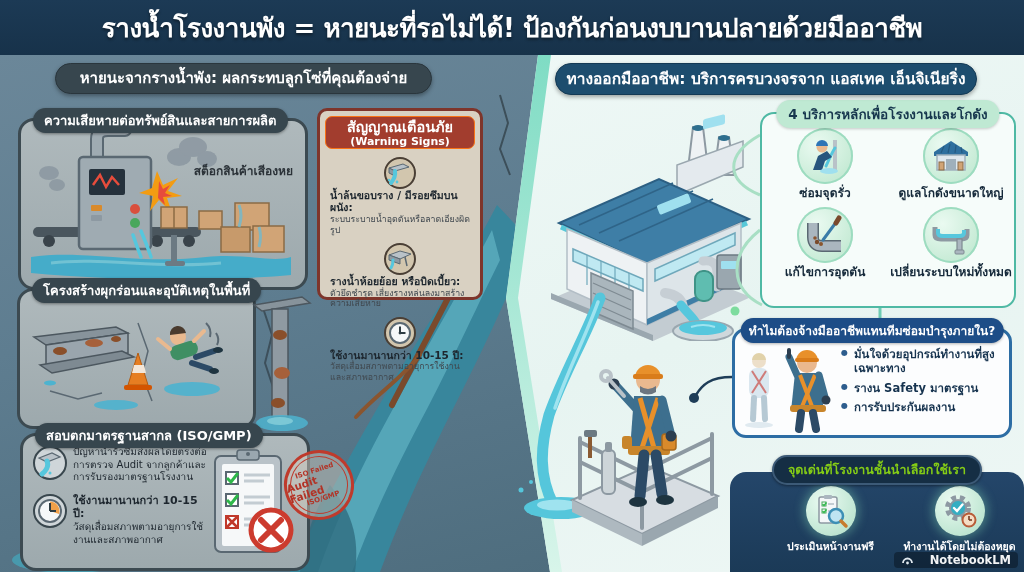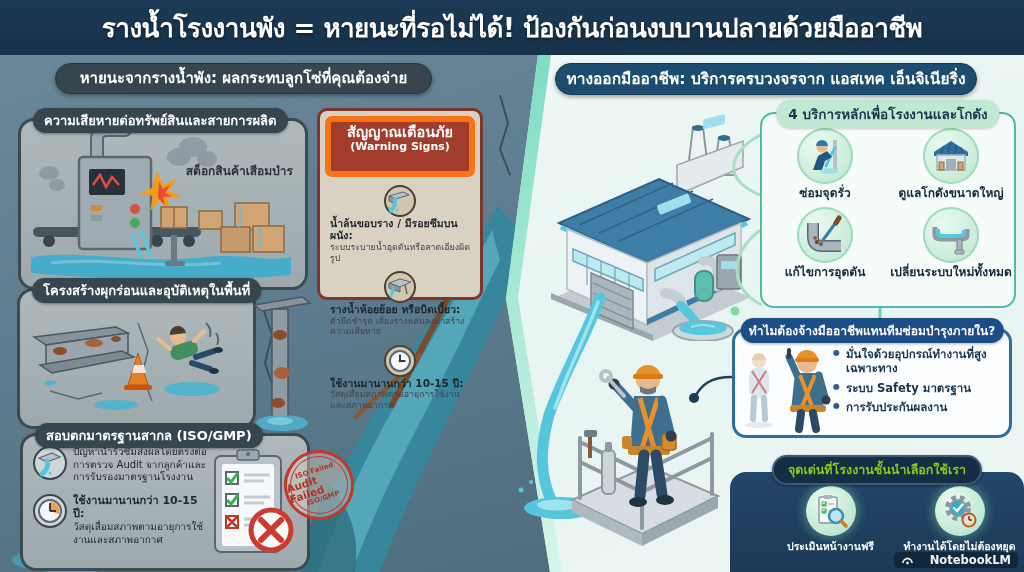--- a/index.html
+++ b/index.html
@@ -32,22 +32,22 @@
   
   .card{background:linear-gradient(180deg,#afb9bc,#9da9ad);border:3px solid #3c4a51;border-radius:16px;}
   .card-title{position:absolute;top:-13px;left:12px;background:#37464e;color:#fff;font-size:13px;
               font-weight:bold;padding:2px 11px;border-radius:16px;white-space:nowrap;
               box-shadow:0 1px 3px rgba(0,0,0,.4);}
   .stock-label{position:absolute;right:12px;top:40px;font-size:12px;font-weight:bold;color:#2b3238;}
 
   
   .warning-box{left:317px;top:53px;width:166px;height:192px;background:#d9d1c2;border:3px solid #7e352b;
                border-radius:10px;z-index:5;box-sizing:border-box;padding:5px 5px 0 5px;}
-  .warning-head{background:#a23d2e;border-radius:7px;color:#fff;text-align:center;padding:2px 0 18px 0;
-                border:6px solid #f97316;}
+  .warning-head{background:#a23d2e;border-radius:7px;color:#fff;text-align:center;padding:2px 0 0 0;
+                border:1px solid #f97316;}
   .warning-head .t1{font-size:14.5px;font-weight:bold;line-height:1.15;}
   .warning-head .t2{font-size:11px;font-weight:bold;line-height:1.1;}
   .w-item{display:flex;align-items:center;margin-top:8px;flex-direction:column;}
   .w-ic{flex:0 0 32px;width:32px;height:32px;border-radius:50%;background:#d2c6ae;border:2px solid #4a3f35;
         box-sizing:border-box;display:flex;align-items:center;justify-content:center;}
   .w-tx{margin-left:5px;}
   .w-bold{font-size:10.5px;font-weight:bold;color:#1d262e;line-height:1.2;}
   .w-det{font-size:8.8px;color:#40484f;line-height:1.2;}
 
   
@@ -77,21 +77,21 @@
   .svc-circle{width:56px;height:56px;border-radius:50%;margin:0 auto;
               background:radial-gradient(circle at 35% 30%,#eafaf1,#b9e5cb);
               box-shadow:0 0 0 2px #9ddcc0 inset;display:flex;align-items:center;justify-content:center;}
   .svc-label{font-size:12px;font-weight:bold;color:#15293a;margin-top:3px;line-height:1.15;}
 
   .why-box{left:732px;top:328px;width:280px;height:110px;background:#fcfdfe;border:3px solid #2d6da4;
            border-radius:14px;z-index:5;box-sizing:border-box;}
   .why-title{position:absolute;top:-13px;left:50%;transform:translateX(-50%);background:#1d4d87;color:#fff;
              font-size:12px;font-weight:bold;padding:3px 8px;border-radius:14px;white-space:nowrap;
              box-shadow:0 1px 3px rgba(0,0,0,.3);}
-  .why-body{display:flex;padding:14px 6px 0 6px;}
+  .why-body{display:flex;padding:14px 6px 0 6px;gap:8px;}
   .why-fig{flex:0 0 92px;}
   .why-bullets{list-style:none;margin:2px 0 0 0;padding:0;}
   .why-bullets li{position:relative;padding-left:13px;font-size:11.5px;font-weight:bold;color:#16334f;
                   line-height:1.25;margin-bottom:5px;max-width:160px;}
   .why-bullets li::before{content:"●";position:absolute;left:0;top:1px;font-size:8px;color:#2d5d8e;}
 
   .strengths-box{left:730px;top:472px;width:294px;height:100px;background:linear-gradient(180deg,#24466a,#1b3a57);
                  border-radius:16px 16px 0 0;z-index:5;}
   .strengths-title{position:absolute;top:-17px;left:50%;transform:translateX(-50%);background:#152e44;
                    border:2px solid #3c5a77;color:#84cc16;font-size:12.5px;font-weight:bold;padding:3px 14px;
@@ -127,21 +127,21 @@
       <ellipse cx="60" cy="503" rx="30" ry="6" fill="#7cc8d6" opacity=".9"></ellipse>
       <polyline points="500,40 508,68 500,94 510,120" stroke="#33424b" stroke-width="2" fill="none" opacity=".8"></polyline>
       <polyline points="455,58 462,80 456,98" stroke="#33424b" stroke-width="1.5" fill="none" opacity=".7"></polyline>
       <polyline points="262,250 272,280 265,308 274,335" stroke="#33424b" stroke-width="2" fill="none" opacity=".75"></polyline>
     </svg>
 
     <div class="abs pill lp-header">หายนะจากรางน้ำพัง: ผลกระทบลูกโซ่ที่คุณต้องจ่าย</div>
 
     <div class="abs card" style="left:18px;top:63px;width:284px;height:166px;">
       <div class="card-title">ความเสียหายต่อทรัพย์สินและสายการผลิต</div>
-      <div class="stock-label">สต็อกสินค้าเสีอมบำร</div>
+      <div class="stock-label">สต็อกสินค้าเสีองหย</div>
       <svg width="278" height="160" viewBox="0 0 278 160" style="margin-top:2px;">
         <path d="M10,134 C60,126 120,142 185,134 C225,130 250,140 270,134 L270,152 C210,158 90,158 10,150 Z" fill="#45acc9"></path>
         <path d="M30,140 C80,134 140,146 200,140" stroke="#7cc8d6" stroke-width="3" fill="none" opacity=".8"></path>
         <rect x="12" y="104" width="168" height="10" rx="5" fill="#4a565e"></rect>
         <circle cx="28" cy="118" r="6" fill="#39434a"></circle>
           <circle cx="64" cy="118" r="6" fill="#39434a"></circle>
         <circle cx="100" cy="118" r="6" fill="#39434a"></circle>
           <circle cx="136" cy="118" r="6" fill="#39434a"></circle>
         <circle cx="168" cy="118" r="6" fill="#39434a"></circle>
         <rect x="150" y="112" width="6" height="28" fill="#6c7a83"></rect>
@@ -529,21 +529,21 @@
           <line x1="74" y1="30" x2="60" y2="64" stroke="#e8902a" stroke-width="4"></line>
           <rect x="49" y="60" width="36" height="7" rx="3" fill="#c8852b"></rect>
           <line x1="78" y1="30" x2="84" y2="52" stroke="#3d6f8e" stroke-width="7" stroke-linecap="round"></line>
           <circle cx="85" cy="55" r="4.5" fill="#2c3e50"></circle>
           <line x1="60" y1="68" x2="58" y2="84" stroke="#2c4a66" stroke-width="8" stroke-linecap="round"></line>
           <line x1="72" y1="68" x2="75" y2="84" stroke="#2c4a66" stroke-width="8" stroke-linecap="round"></line>
         </g>
       </svg>
       <ul class="why-bullets">
         <li>มั่นใจด้วยอุปกรณ์ทำงานที่สูงเฉพาะทาง</li>
-        <li>ระบบ Safety มาตรฐาน</li>
+        <li>รางน Safety มาตรฐาน</li>
         <li>การรับประกันผลงาน</li>
       </ul>
     </div>
   </div>
 
   <div class="abs strengths-box">
     <div class="strengths-title">จุดเด่นที่โรงงานชั้นนำเลือกใช้เรา</div>
     <div class="str-grid">
       <div class="str-cell">
         <div class="str-circle">

